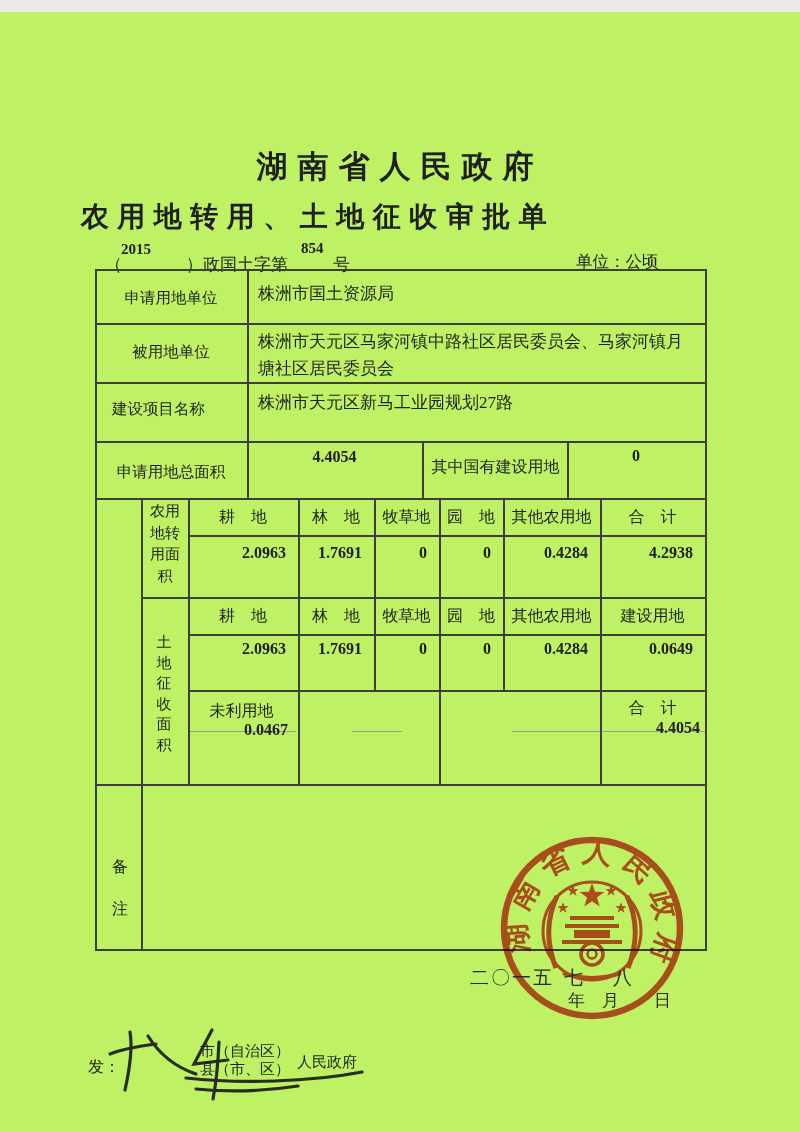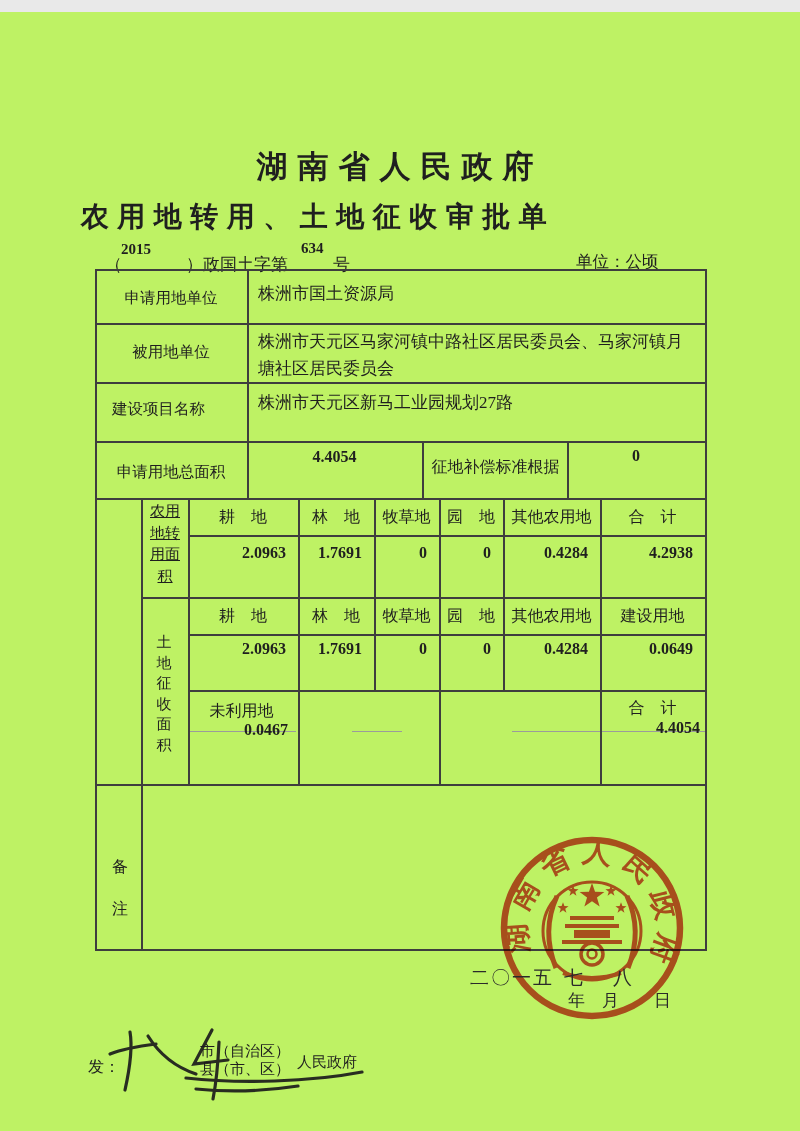--- a/index.html
+++ b/index.html
@@ -25,21 +25,21 @@
 <body>
 
 <div class="page">
 
   <div class="t c b" style="left:0;width:800px;top:137px;font-size:31px;letter-spacing:10px;">湖南省人民政府</div>
   <div class="t c b" style="left:0;width:636px;top:189px;font-size:28px;letter-spacing:8.5px;">农用地转用、土地征收审批单</div>
 
   <div class="t" style="left:105px;top:243px;font-size:17px;">（</div>
   <div class="t b" style="left:121px;top:229px;font-size:15px;">2015</div>
   <div class="t" style="left:186px;top:243px;font-size:17px;">）政国土字第</div>
-  <div class="t b" style="left:301px;top:228px;font-size:15px;">634</div>
+  <div class="t b" style="left:301px;top:228px;font-size:15px;">854</div>
   <div class="t" style="left:333px;top:243px;font-size:17px;">号</div>
   <div class="t" style="left:576px;top:241px;font-size:16.5px;">单位：公顷</div>
 
   <div class="lh" style="left:95px;top:257px;width:612px;"></div>
   <div class="lh" style="left:95px;top:311px;width:612px;"></div>
   <div class="lh" style="left:95px;top:370px;width:612px;"></div>
   <div class="lh" style="left:95px;top:429px;width:612px;"></div>
   <div class="lh" style="left:95px;top:486px;width:612px;"></div>
   <div class="lh" style="left:188px;top:523px;width:519px;"></div>
   <div class="lh" style="left:141px;top:585px;width:566px;"></div>
@@ -69,25 +69,25 @@
   <div class="t" style="left:258px;top:272px;font-size:17px;">株洲市国土资源局</div>
 
   <div class="t c" style="left:95px;width:152px;top:331px;font-size:15.5px;">被用地单位</div>
   <div class="t wrap" style="left:258px;top:316px;width:434px;font-size:17px;line-height:27px;">株洲市天元区马家河镇中路社区居民委员会、马家河镇月塘社区居民委员会</div>
 
   <div class="t c" style="left:95px;width:127px;top:388px;font-size:15.5px;">建设项目名称</div>
   <div class="t" style="left:258px;top:381px;font-size:17px;">株洲市天元区新马工业园规划27路</div>
 
   <div class="t c" style="left:95px;width:152px;top:451px;font-size:15.5px;">申请用地总面积</div>
   <div class="t c b" style="left:247px;width:175px;top:436px;font-size:16px;">4.4054</div>
-  <div class="t c" style="left:424px;width:143px;top:446px;font-size:16px;">征地补偿标准根据</div>
+  <div class="t c" style="left:424px;width:143px;top:446px;font-size:16px;">其中国有建设用地</div>
   <div class="t c b" style="left:567px;width:138px;top:435px;font-size:16px;">0</div>
 
 
-  <div class="t c wrap" style="left:143px;width:44px;top:489px;font-size:15px;line-height:21.5px;text-decoration:underline;">农用地转用面积</div>
+  <div class="t c wrap" style="left:143px;width:44px;top:489px;font-size:15px;line-height:21.5px;">农用地转用面积</div>
   <div class="t c wrap" style="left:152px;width:24px;top:620px;font-size:15px;line-height:20.5px;">土地征收面积</div>
 
   <div class="t c" style="left:188px;width:110px;top:496px;font-size:16px;">耕　地</div>
   <div class="t c" style="left:298px;width:76px;top:496px;font-size:16px;">林　地</div>
   <div class="t c" style="left:374px;width:65px;top:496px;font-size:16px;">牧草地</div>
   <div class="t c" style="left:439px;width:64px;top:496px;font-size:16px;">园　地</div>
   <div class="t c" style="left:503px;width:97px;top:496px;font-size:16px;">其他农用地</div>
   <div class="t c" style="left:600px;width:105px;top:496px;font-size:16px;">合　计</div>
 
   <div class="t r b" style="left:188px;width:98px;top:532px;font-size:16px;">2.0963</div>

